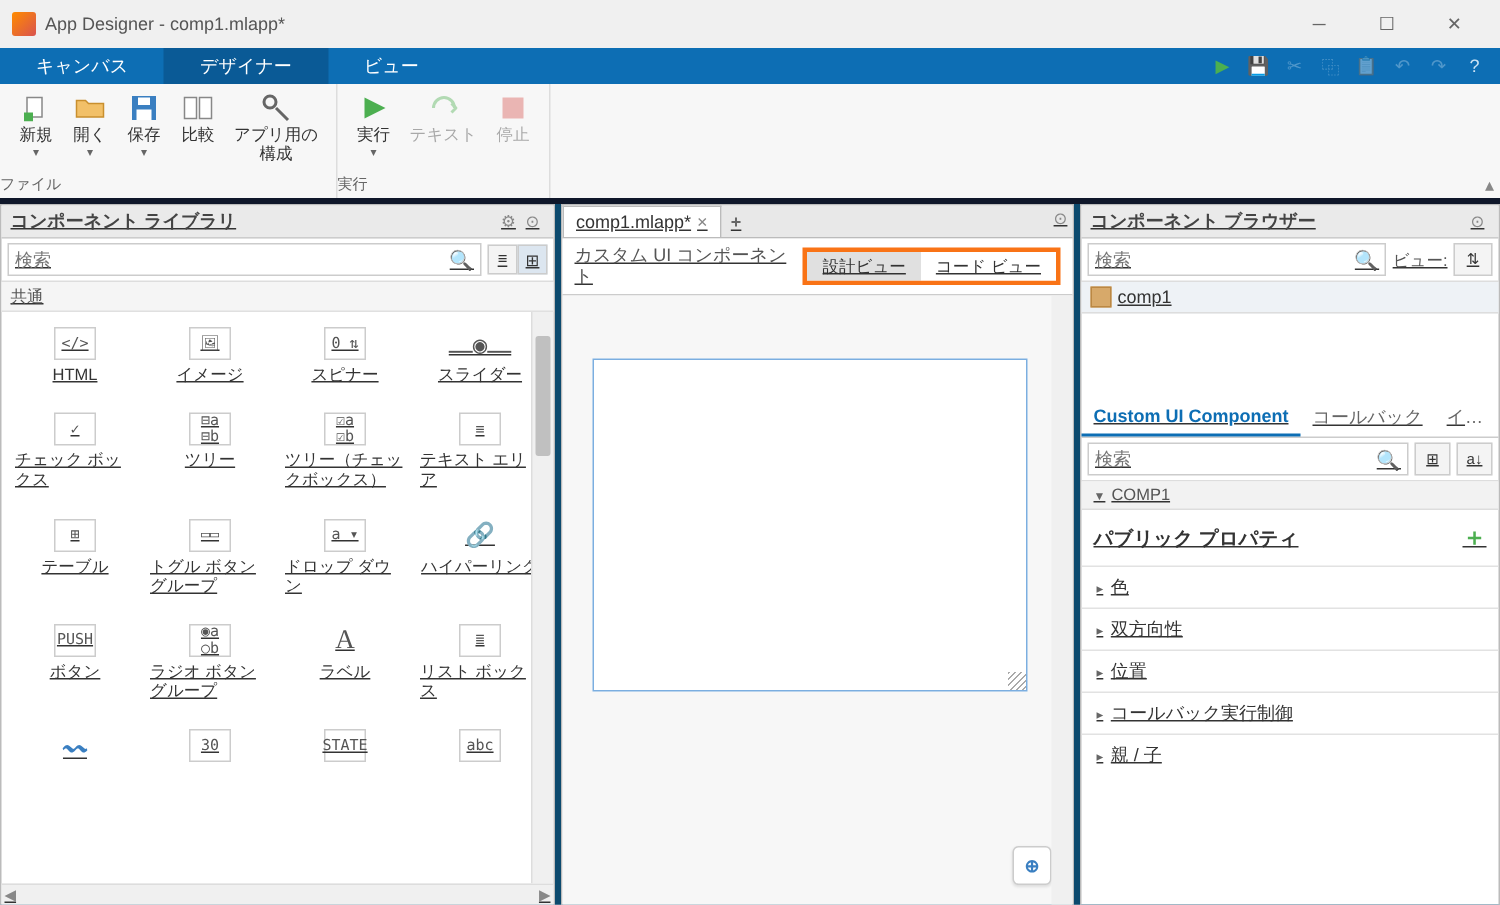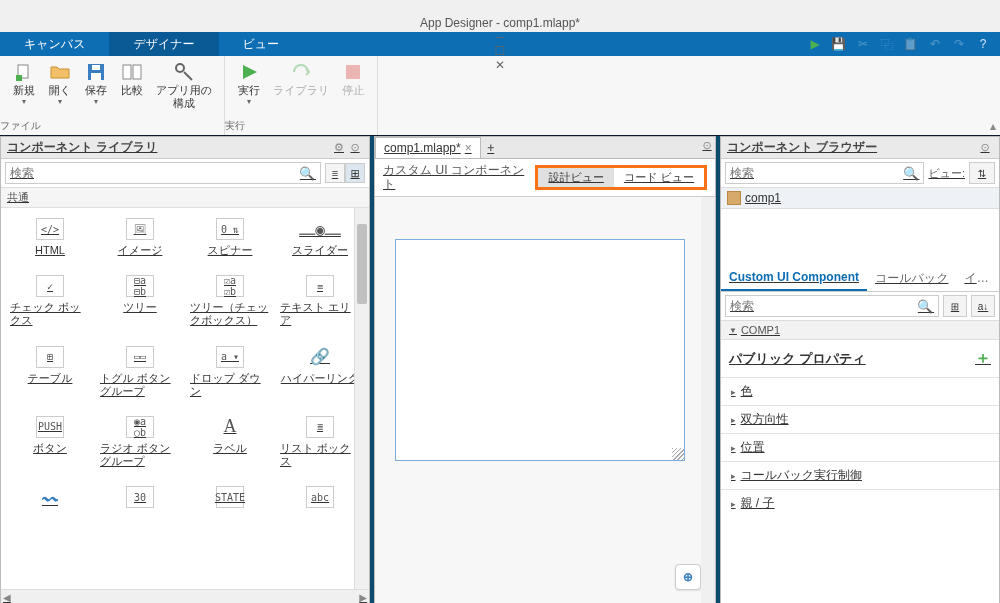--- a/index.html
+++ b/index.html
@@ -1,34 +1,34 @@
 <!DOCTYPE html>
 <html><head>
   <meta charset="utf-8">
   <style>
     * { margin: 0; padding: 0; box-sizing: border-box; font-family: "Segoe UI", Meiryo, sans-serif; }
     body { background: #f0f0f0; font-size: 12px; color: #333; overflow: hidden; width: 1000px; height: 603px; }
     
     
-    .titlebar { height: 30px; background: #f0f0f0; display: flex; align-items: center; padding: 16px 8px; flex-direction: column; }
+    .titlebar { height: 30px; background: #f0f0f0; display: flex; align-items: center; padding: 16px 8px; }
     .titlebar-icon { width: 16px; height: 16px; margin-right: 6px; background: linear-gradient(135deg, #ff8c00, #d9534f); border-radius: 2px; }
     .titlebar-text { flex: 1; color: #555; font-size: 12px; }
     .titlebar-btn { width: 45px; height: 30px; display: flex; align-items: center; justify-content: center; color: #666; cursor: pointer; }
     
     
     .tabstrip { height: 24px; background: #0d6eb4; display: flex; align-items: stretch; }
     .tab-main { padding: 0 24px; color: #fff; display: flex; align-items: center; font-size: 12px; cursor: pointer; }
     .tab-main.active { background: #0a5a96; }
     .tabstrip-right { margin-left: auto; display: flex; align-items: center; padding-right: 6px; gap: 2px; }
     .tabstrip-btn { width: 22px; height: 20px; display: flex; align-items: center; justify-content: center; color: #cde4f5; cursor: pointer; border-radius: 2px; }
     .tabstrip-btn.run { color: #4caf50; }
     .tabstrip-btn.disabled { opacity: 0.35; }
     
     
-    .toolstrip { height: 80px; background: #f7f7f7; border-bottom: 1px solid #0f172a; display: flex; }
+    .toolstrip { height: 80px; background: #f7f7f7; border-bottom: 4px solid #0f172a; display: flex; }
     .toolgroup { display: flex; flex-direction: column; border-right: 1px solid #ddd; }
     .toolgroup-items { flex: 1; display: flex; align-items: flex-start; padding: 4px 6px 0; }
     .toolgroup-label { font-size: 10px; color: #666; padding: 1px 0 2px; }
     .tool-btn { display: flex; flex-direction: column; align-items: center; padding: 2px 6px; cursor: pointer; min-width: 36px; }
     .tool-btn .ticon { width: 20px; height: 20px; margin-bottom: 2px; display:flex; align-items:center; justify-content:center; }
     .tool-btn .tlabel { font-size: 11px; color: #333; text-align: center; line-height: 1.15; }
     .tool-btn.disabled { opacity: 0.4; }
     .dropdown-caret { font-size: 8px; color: #666; }
     .toolstrip-spacer { flex: 1; }
     .toolstrip-collapse { width: 14px; display: flex; flex-direction: column; justify-content: flex-end; padding-bottom:2px; align-items:center; color:#888; }
@@ -195,21 +195,21 @@
           <div class="tlabel">実行</div>
           <div class="dropdown-caret">▾</div>
         </div>
       <div class="tool-btn disabled">
           <div class="ticon">
             <svg width="18" height="18">
               <path d="M2 9a7 7 0 0 1 14 0" fill="none" stroke="#4caf50" stroke-width="2"></path>
               <path d="M14 6l3 3-3 3" fill="none" stroke="#4caf50" stroke-width="2"></path>
             </svg>
           </div>
-          <div class="tlabel">ライブラリ</div>
+          <div class="tlabel">テキスト</div>
         </div>
       <div class="tool-btn disabled">
           <div class="ticon">
             <svg width="16" height="16">
               <rect x="1" y="1" width="14" height="14" fill="#d9534f"></rect>
             </svg>
           </div>
           <div class="tlabel">停止</div>
         </div>
     </div>

